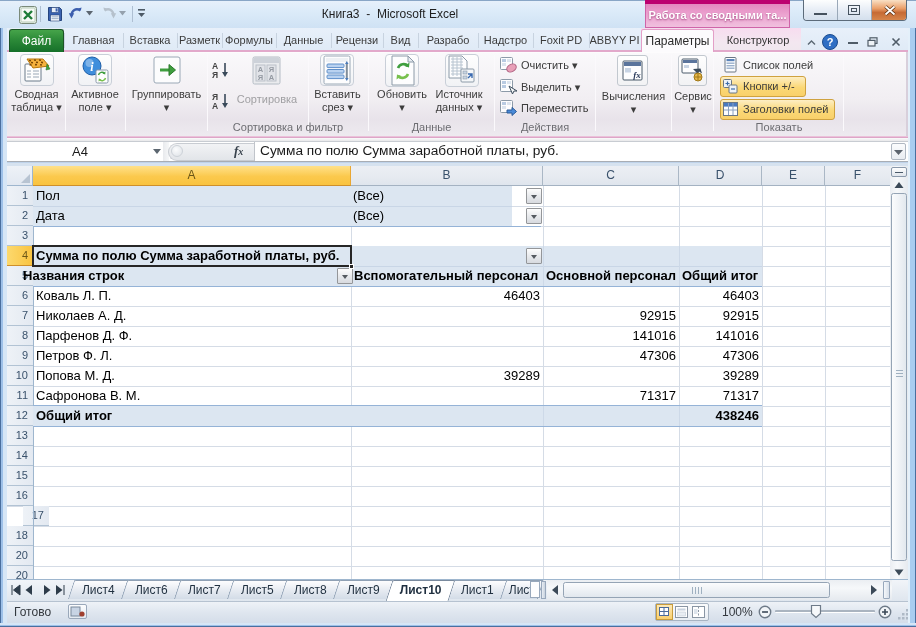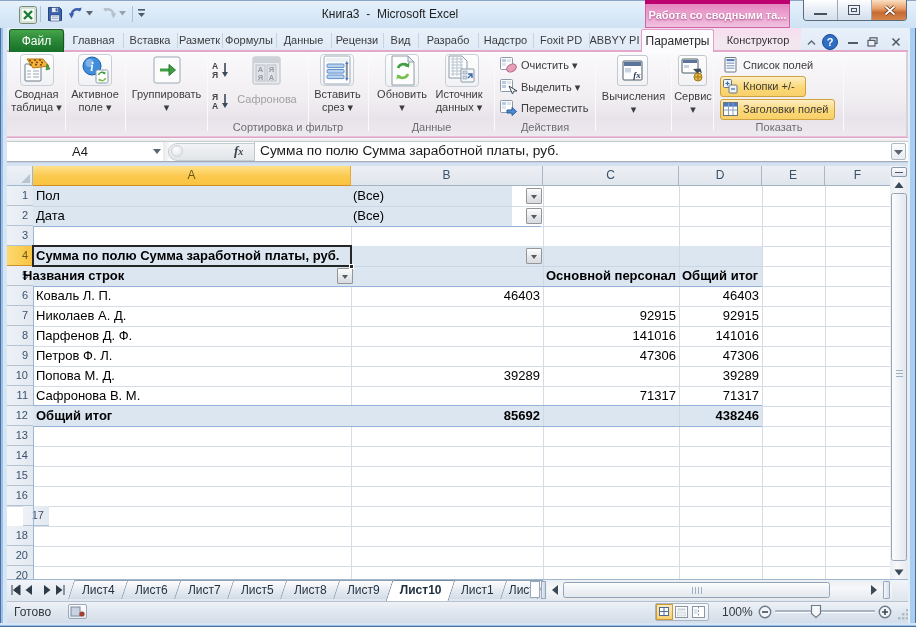--- a/index.html
+++ b/index.html
@@ -238,21 +238,21 @@
       <rect x="1" y="1" width="27" height="27" rx="1.5" fill="#e9ebee" stroke="#aeb6bf"></rect>
       <rect x="2" y="2" width="25" height="5" fill="#c9ced6"></rect>
       <rect x="4" y="9" width="9" height="16" fill="#dfe2e7" stroke="#b6bcc4"></rect>
       <rect x="15" y="9" width="9" height="16" fill="#dfe2e7" stroke="#b6bcc4"></rect>
       <text x="8.5" y="16" font-size="7.5" fill="#8a9099" text-anchor="middle" font-weight="bold">А</text>
       <text x="8.5" y="24" font-size="7.5" fill="#8a9099" text-anchor="middle" font-weight="bold">Я</text>
       <text x="19.5" y="16" font-size="7.5" fill="#8a9099" text-anchor="middle" font-weight="bold">Я</text>
       <text x="19.5" y="24" font-size="7.5" fill="#8a9099" text-anchor="middle" font-weight="bold">А</text>
     </svg>
   </div>
-<div class="bigtxt" style="left:232px;top:93px;width:70px;color:#a0a0a3">Сафронова</div>
+<div class="bigtxt" style="left:232px;top:93px;width:70px;color:#a0a0a3">Сортировка</div>
 
 <div class="a" style="left:320px;top:54px;width:34px;height:32px;border:1px solid #c9cfd8;border-radius:4px;background:linear-gradient(#fefefe,#f1f2f5)"></div>
 <div class="a" style="left:322px;top:55px;width:30px;height:30px">
 <svg width="30" height="30" viewBox="0 0 30 30">
       <rect x="2" y="1" width="26" height="28" rx="1.5" fill="#fdfdfe" stroke="#9aa8b6"></rect>
       <rect x="4" y="3" width="22" height="4" fill="#eef1f4"></rect>
       <rect x="5" y="9" width="17" height="3.6" rx="1" fill="#b9d2f0" stroke="#5e8fc9"></rect>
       <rect x="5" y="14.5" width="17" height="3.6" rx="1" fill="#b9d2f0" stroke="#5e8fc9"></rect>
       <rect x="5" y="20" width="17" height="3.6" rx="1" fill="#b9d2f0" stroke="#5e8fc9"></rect>
       <path d="M24.8 9v14" stroke="#7f8c99" stroke-width="2"></path>
@@ -450,32 +450,32 @@
   <div class="a" style="left:672px;top:240px;width:1px;height:20px;background:#cdd9e8"></div>
   <div class="a" style="left:26px;top:239px;width:729px;height:1px;background:#95b3d7"></div>
   <div class="a" style="left:26px;top:260px;width:729px;height:1px;background:#95b3d7"></div>
 
   <div class="cell" style="left:29px;top:20px">Пол</div>
   <div class="cell" style="left:29px;top:40px">Дата</div>
   <div class="cell" style="left:346px;top:20px">(Все)</div>
   <div class="cell" style="left:346px;top:40px">(Все)</div>
   <div class="cell b" style="left:29px;top:80px">Сумма по полю Сумма заработной платы, руб.</div>
   <div class="cell b" style="left:16px;top:100px">Названия строк</div>
+  <div class="cell b" style="left:347px;top:100px">Вспомогательный персонал</div>
   <div class="cell b" style="left:539px;top:100px">Основной персонал</div>
   <div class="cell b" style="left:675px;top:100px">Общий итог</div>
   <div class="cell" style="left:29px;top:120px">Коваль Л. П.</div>
   <div class="cell" style="left:29px;top:140px">Николаев А. Д.</div>
   <div class="cell" style="left:29px;top:160px">Парфенов Д. Ф.</div>
   <div class="cell" style="left:29px;top:180px">Петров Ф. Л.</div>
   <div class="cell" style="left:29px;top:200px">Попова М. Д.</div>
   <div class="cell" style="left:29px;top:220px">Сафронова В. М.</div>
   <div class="cell b" style="left:29px;top:240px">Общий итог</div>
   <div class="cell numc" style="left:344px;top:120px;width:189px">46403</div>
   <div class="cell numc" style="left:344px;top:200px;width:189px">39289</div>
-  <div class="cell numc b" style="left:344px;top:240px;width:189px">85692</div>
   <div class="cell numc" style="left:536px;top:140px;width:133px">92915</div>
   <div class="cell numc" style="left:536px;top:160px;width:133px">141016</div>
   <div class="cell numc" style="left:536px;top:180px;width:133px">47306</div>
   <div class="cell numc" style="left:536px;top:220px;width:133px">71317</div>
   <div class="cell numc" style="left:672px;top:120px;width:80px">46403</div>
   <div class="cell numc" style="left:672px;top:140px;width:80px">92915</div>
   <div class="cell numc" style="left:672px;top:160px;width:80px">141016</div>
   <div class="cell numc" style="left:672px;top:180px;width:80px">47306</div>
   <div class="cell numc" style="left:672px;top:200px;width:80px">39289</div>
   <div class="cell numc" style="left:672px;top:220px;width:80px">71317</div>

